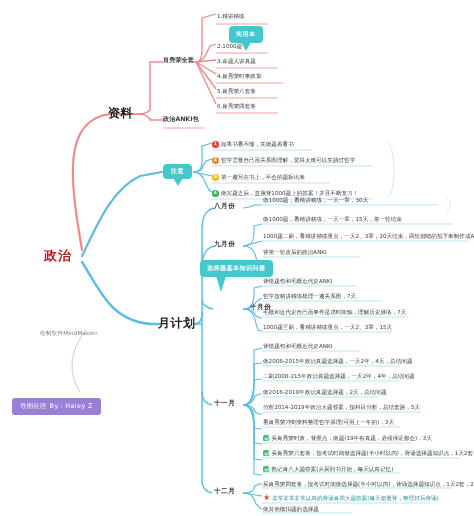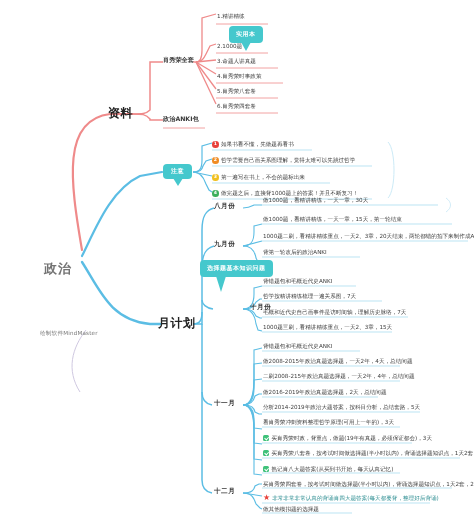--- a/index.html
+++ b/index.html
@@ -10,23 +10,22 @@
     overflow:hidden;
     position:relative;
   }
   #canvas{position:absolute;inset:0;width:474px;height:516px;}
   svg.links{position:absolute;left:0;top:0;width:474px;height:516px;pointer-events:none;}
 
   .node{position:absolute;white-space:nowrap;line-height:1.1;}
 
   
   .root{
-    font-size:13px;font-weight:bold;color:#737373;
+    font-size:13px;font-weight:bold;color:#b91c1c;
     letter-spacing:1px;
-    margin-top:13px;
   }
 
   
   .lvl2{font-size:12px;font-weight:bold;color:#222;letter-spacing:.5px;}
 
   
   .lvl3{font-size:6.2px;color:#3a3a3a;font-weight:bold;}
   .lvl3.month{font-size:6.6px;color:#333;font-weight:bold;letter-spacing:.5px;}
 
   
@@ -288,14 +287,15 @@
     <span class="chk"></span><span class="rowtext">熟记肖八大题答案(从买到书开始，每天认真记忆)</span>
   </div>
 
   <div class="node leaf" style="left:263px;top:481px;">买肖秀荣四套卷，按考试时间做选择题(半小时以内)，背诵选择题知识点，1天2套，2天</div>
   <div class="node note-row teal" style="left:263px;top:495px;">
     <span class="star">★</span><span class="rowtext">非常非常非常认真的背诵肖四大题答案(每天都要背，整理好后背诵)</span>
   </div>
   <div class="node leaf" style="left:263px;top:506px;">做其他模拟题的选择题</div>
 
   <div class="software" style="left:40px;top:330px;">绘制软件MindMaster</div>
+  <div class="credit" style="left:12px;top:398px;">导图社区 By：Haley Z</div>
 
 </div>
 
 </body></html>

